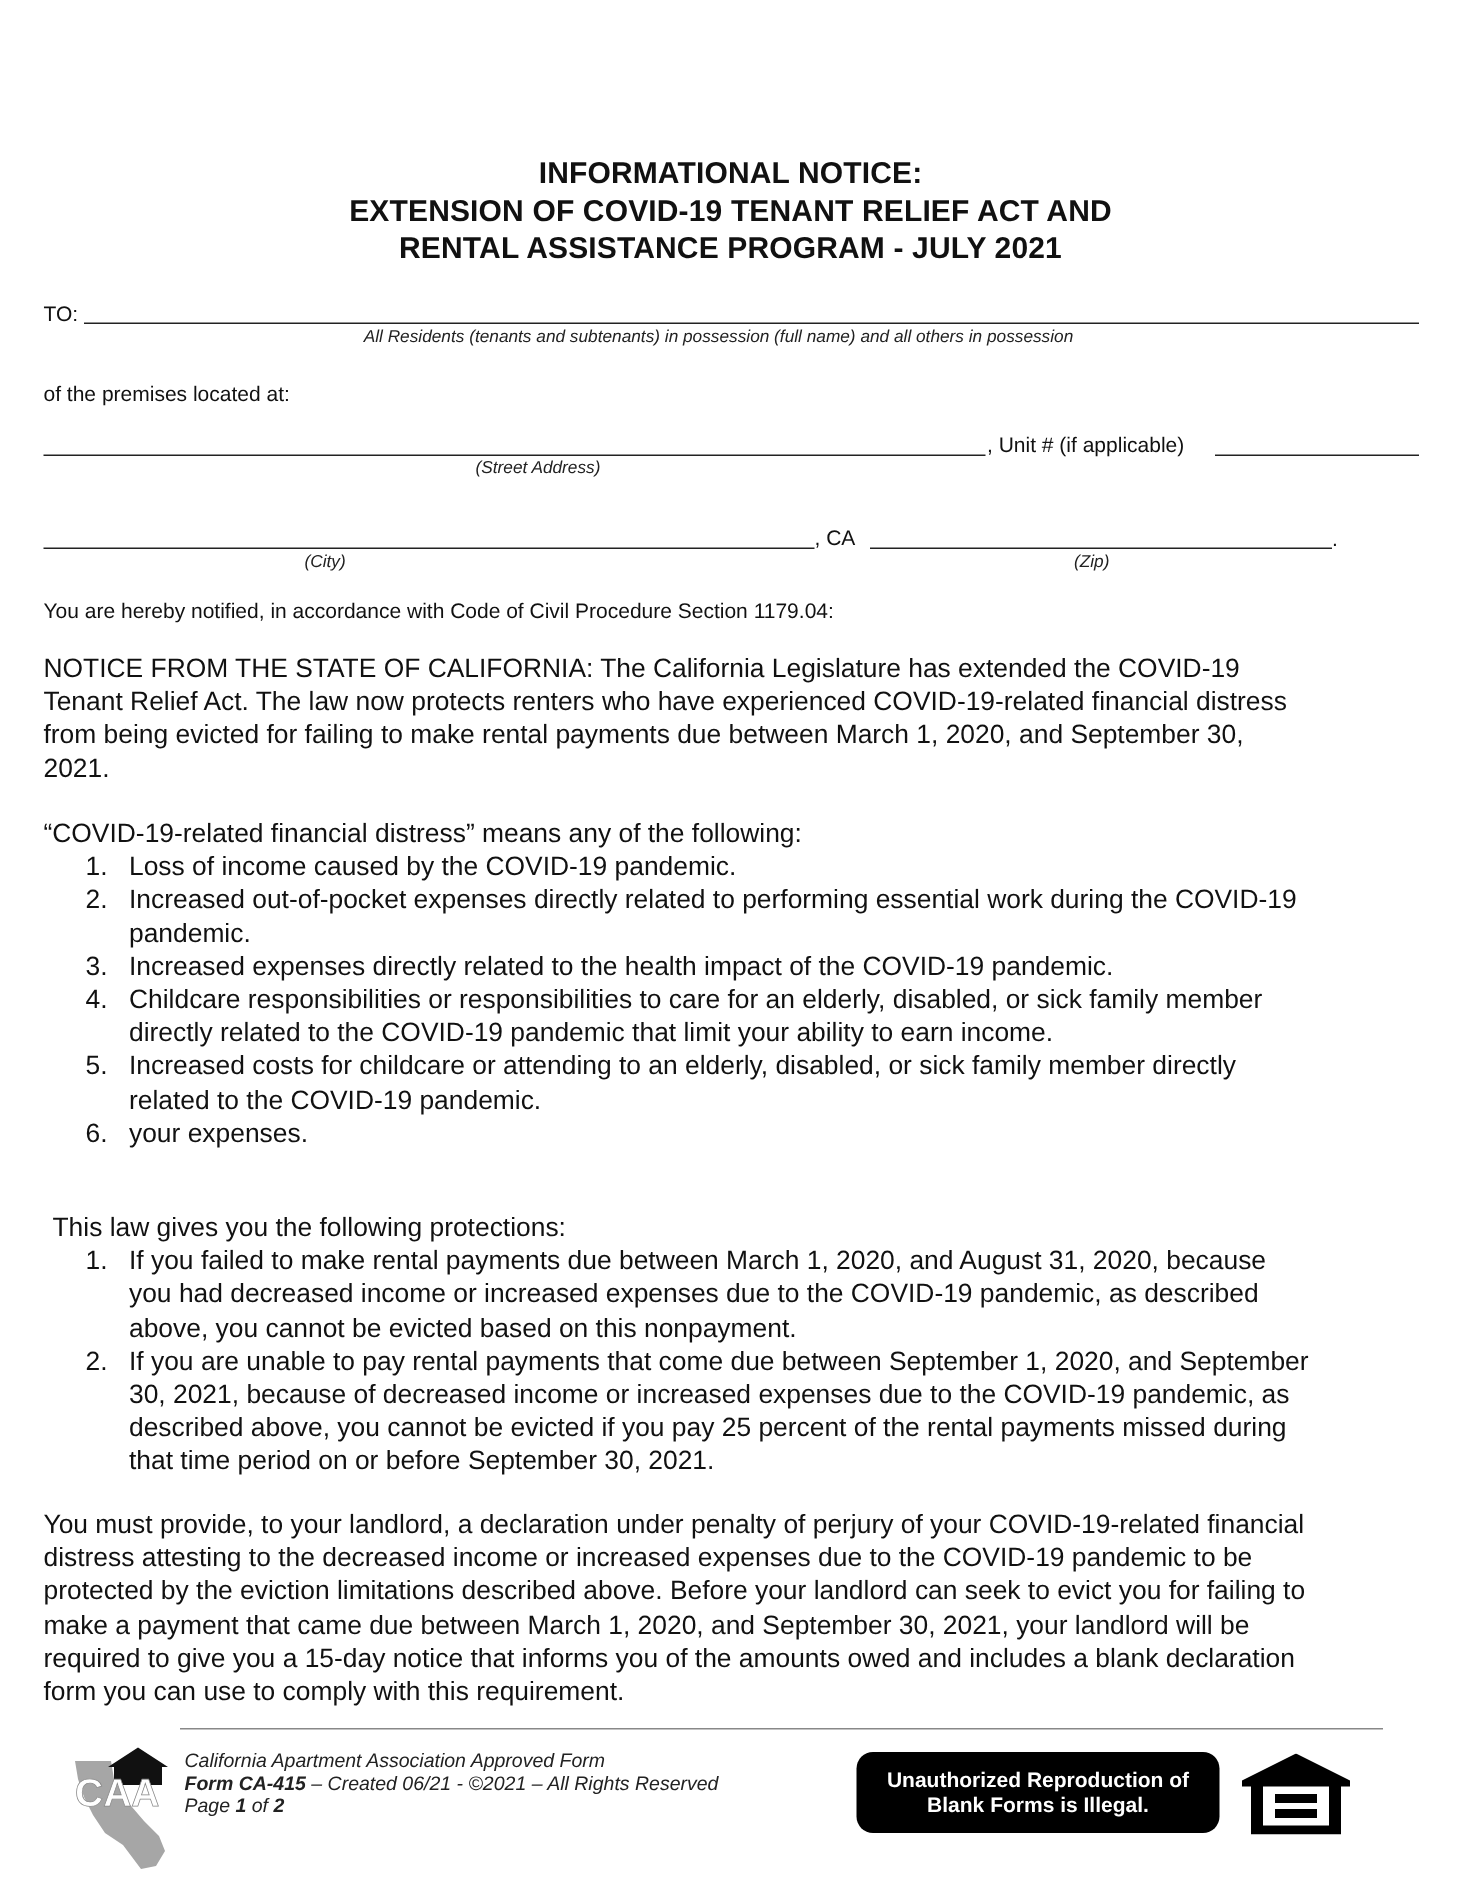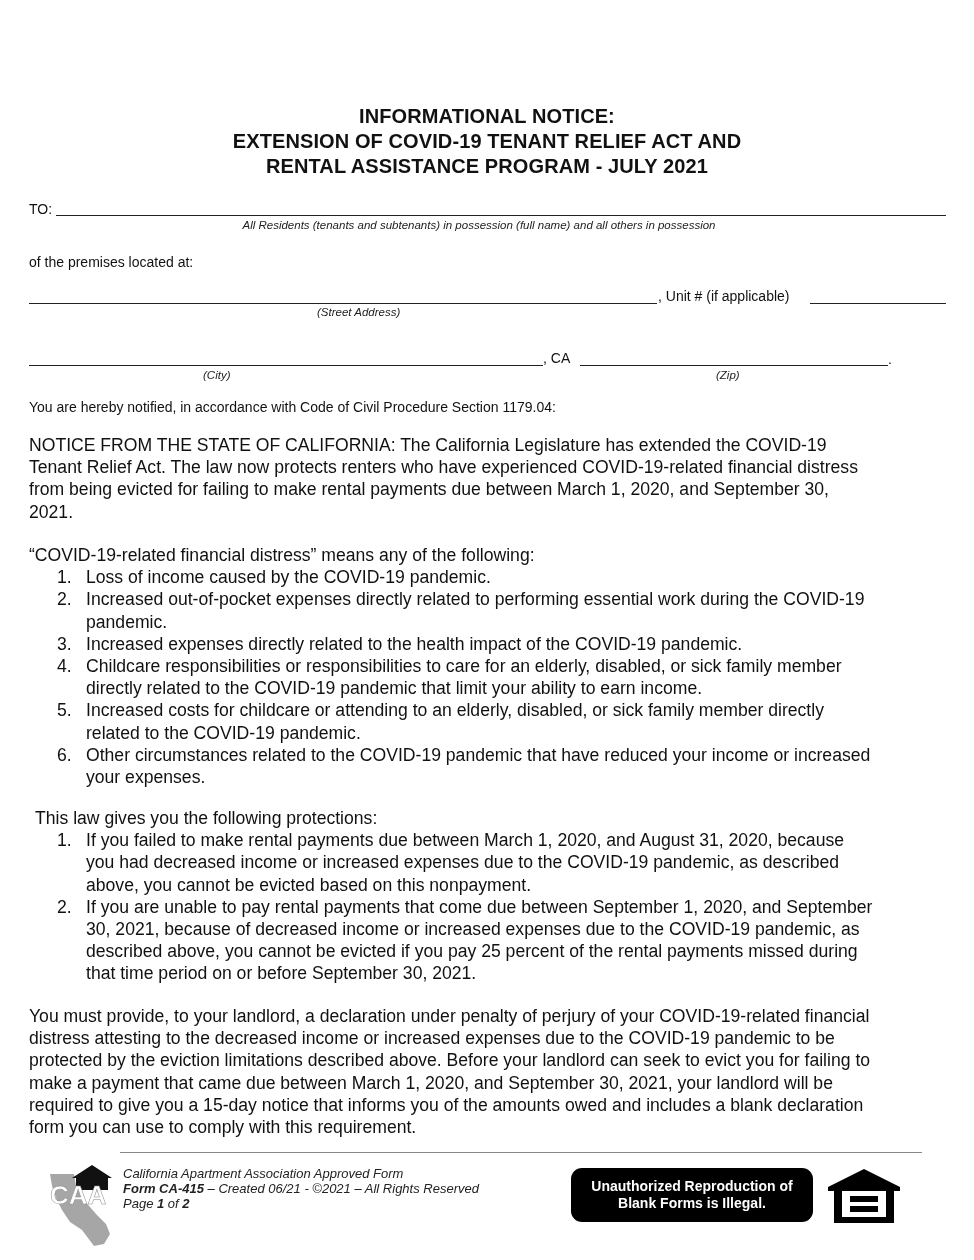--- a/index.html
+++ b/index.html
@@ -86,21 +86,20 @@
         <div>Childcare responsibilities or responsibilities to care for an elderly, disabled, or sick family member</div>
         <div>directly related to the COVID-19 pandemic that limit your ability to earn income.</div>
       </li>
     <li>
         <span class="num">5.</span>
         <div>Increased costs for childcare or attending to an elderly, disabled, or sick family member directly</div>
         <div>related to the COVID-19 pandemic.</div>
       </li>
     <li>
         <span class="num">6.</span>
-        <div>Other circumstances related to the COVID-19 pandemic that have reduced your income or increased</div>
         <div>your expenses.</div>
       </li>
   </ol>
 </div>
 
 <div class="para body-text" style="top:807px;">
   <div style="padding-left:6px;">This law gives you the following protections:</div>
   <ol class="lst">
     <li>
         <span class="num">1.</span>

